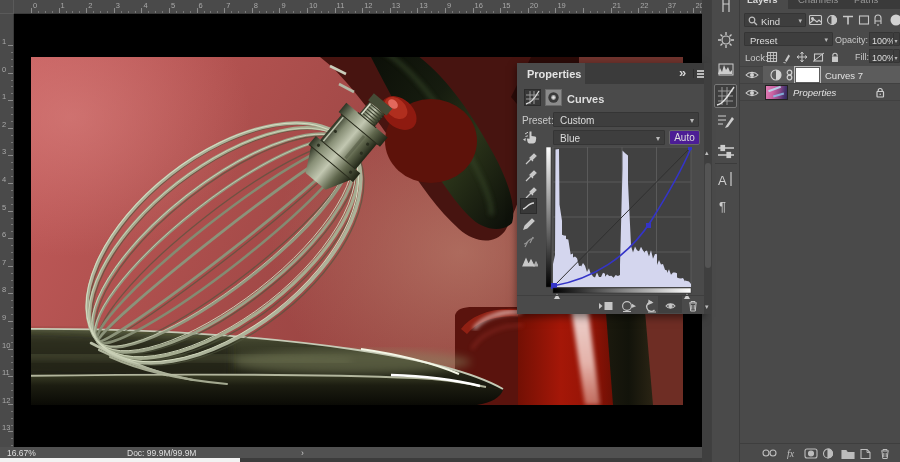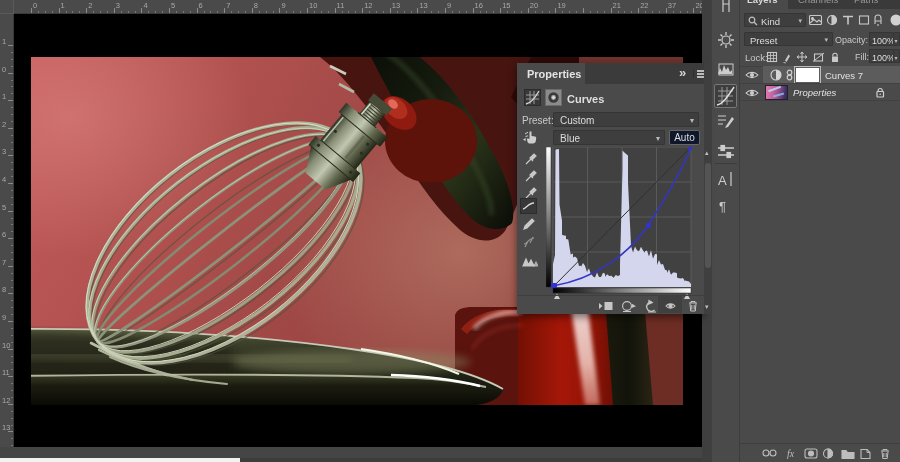--- a/index.html
+++ b/index.html
@@ -385,20 +385,25 @@
 <div class="tickv" style="top:389.8px;width:5px;"></div>
 <div class="tickv" style="top:396.7px;width:2px;opacity:0.7;"></div>
 <div class="tickv" style="top:403.6px;width:2px;opacity:0.7;"></div>
 <div class="tickv" style="top:410.5px;width:2px;opacity:0.7;"></div>
 <span class="rnum" style="left:2px;top:409.4px;">13</span>
 <div class="tickv" style="top:417.4px;width:5px;"></div>
 <div class="tickv" style="top:424.3px;width:2px;opacity:0.7;"></div>
 <div class="tickv" style="top:431.2px;width:2px;opacity:0.7;"></div>
 </div>
 
+  <div class="abs" id="statusbar">
+    <span style="position:absolute;left:7px;top:1px;">16.67%</span>
+    <span style="position:absolute;left:127px;top:1px;">Doc: 99.9M/99.9M</span>
+    <span style="position:absolute;left:301px;top:1px;color:#cccccc;">›</span>
+  </div>
   <div class="abs" id="whitesliver"></div>
   <div class="abs" id="bottomrest"></div>
 
   <div class="abs" id="dock">
     <div id="scrollcol"></div>
     <div id="iconstrip">
   <svg style="position:absolute;left:0;top:0;" width="28" height="230">
     <g stroke="#cdcdcd" fill="none" stroke-width="1.2">
       <path d="M11,0 v12 M17,0 v12 M11,4 h6"></path>
       <circle cx="14" cy="40" r="4"></circle>
@@ -577,21 +582,21 @@
 
   <svg style="position:absolute;left:4px;top:66px;" width="20" height="18">
     <path d="M8.5,2.5 L10.5,2.5 L10.5,7 L14,7.5 C15,7.7 15.3,8.4 15.2,9.3 L14.8,12 C14.6,13.5 13.5,14.5 12,14.5 L9,14.5 C7.6,14.5 6.8,13.8 6.5,12.7 L5.8,9.5 L8.5,9.8 Z" fill="#cdcdcd"></path>
     <path d="M2,10.5 L4.8,9 L4.4,12.2 Z" fill="#cdcdcd"></path>
     <path d="M4,5 L7,3.2 M4.5,7.5 L7,6.8" stroke="#cdcdcd" stroke-width="1" fill="none"></path>
   </svg>
   <div class="well" style="position:absolute;left:36px;top:67px;width:112px;height:15px;">
     <span style="position:absolute;left:6px;top:2px;">Blue</span>
     <span class="chev" style="position:absolute;right:4px;top:3px;">▾</span>
   </div>
-  <div style="position:absolute;left:152px;top:67px;width:31px;height:15px;background:#0f172a;border:1px solid #666666;border-radius:2px;color:#dcdcdc;font-size:10px;text-align:center;line-height:13px;">Auto</div>
+  <div style="position:absolute;left:152px;top:67px;width:31px;height:15px;background:#4c1d95;border:1px solid #666666;border-radius:2px;color:#dcdcdc;font-size:10px;text-align:center;line-height:13px;">Auto</div>
 
   <svg style="position:absolute;left:6px;top:88px;" width="16" height="100">
     <g stroke="#c8c8c8" fill="none" stroke-width="1.2">
       <path d="M3,13 L8,8 M8,8 L10,10 M7,7 L11,3 L13,5 L9,9 Z" fill="#c8c8c8"></path>
       <path d="M3,30 L8,25 M8,25 L10,27 M7,24 L11,20 L13,22 L9,26 Z" fill="#c8c8c8"></path>
       <path d="M3,47 L8,42 M8,42 L10,44 M7,41 L11,37 L13,39 L9,43 Z" fill="#c8c8c8"></path>
     </g>
   </svg>
   <div style="position:absolute;left:3px;top:135px;width:17px;height:16px;background:#383838;border:1px solid #2c2c2c;">
     <svg width="15" height="14">

